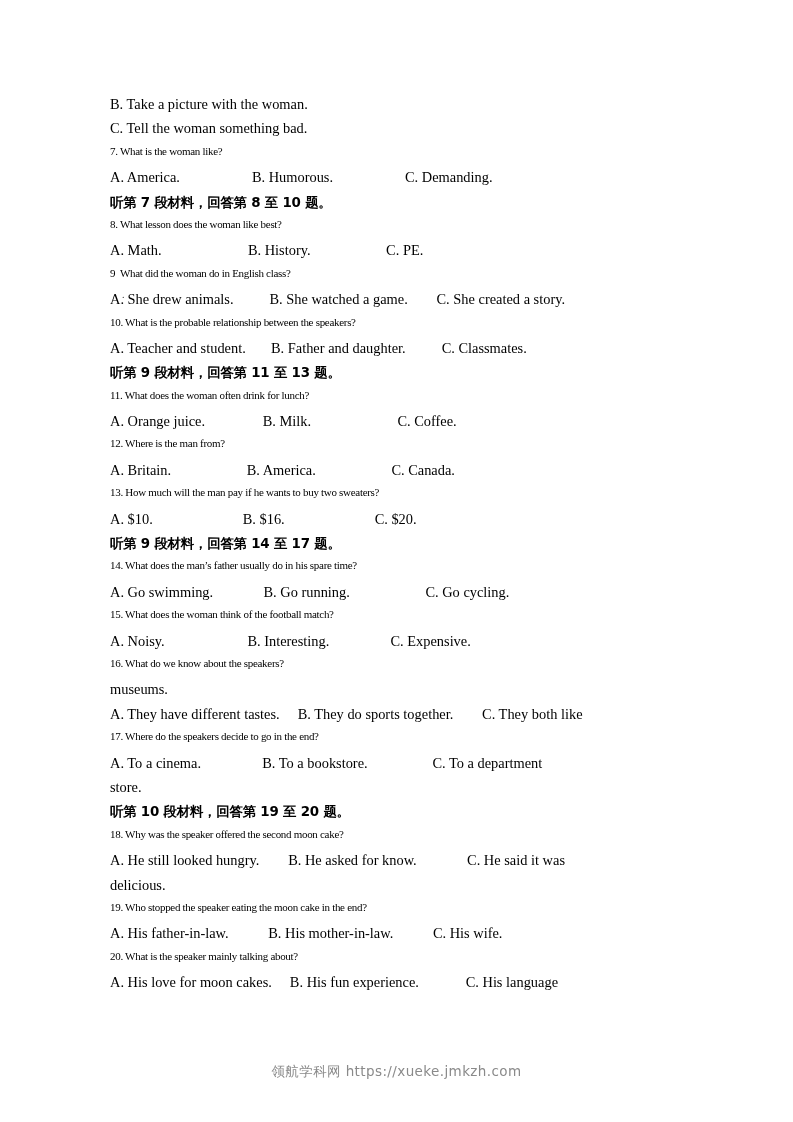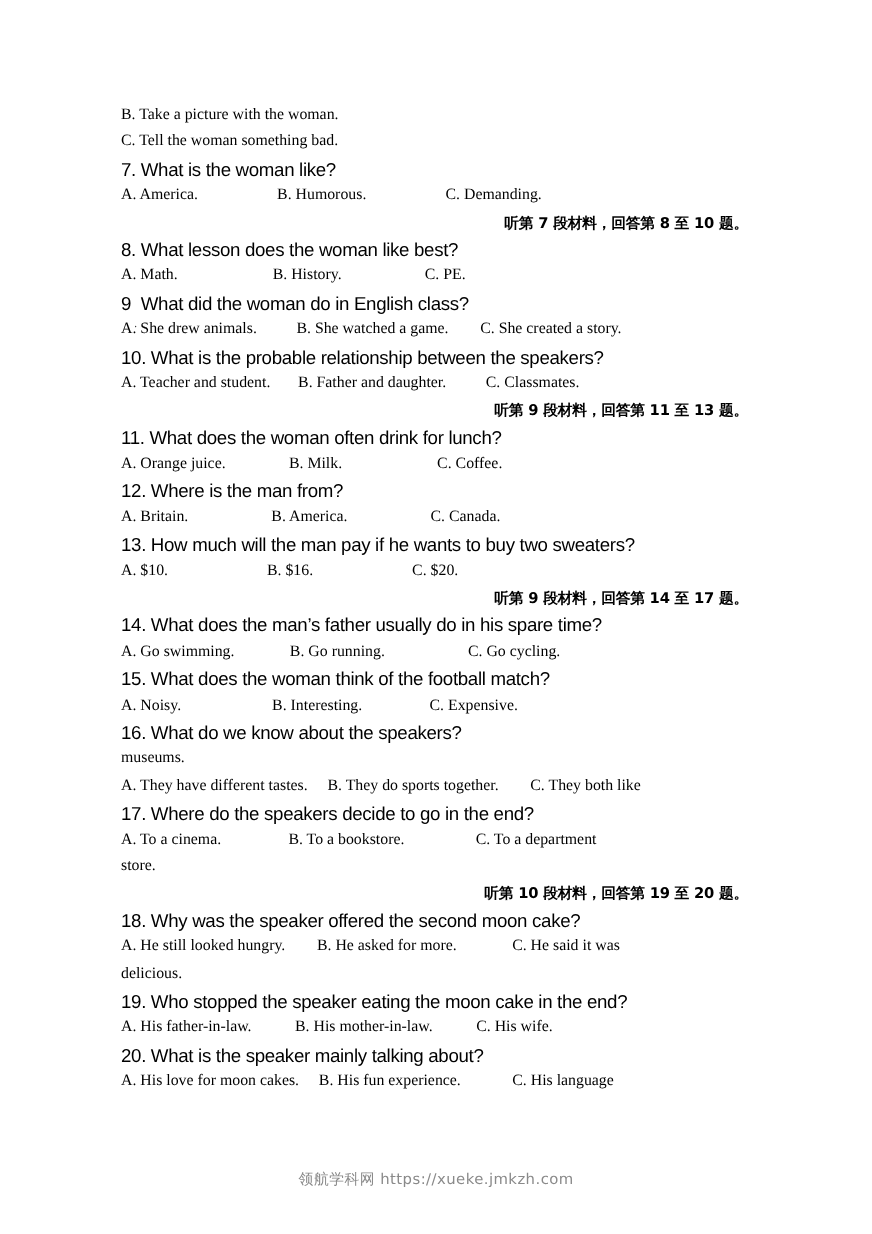--- a/index.html
+++ b/index.html
@@ -29,32 +29,31 @@
     width: 570px;
   }
   
   .serif {
     font-family: "Liberation Serif", serif;
     font-size: 14.4px;
     white-space: pre;
     letter-spacing: 0px;
   }
   .mono {
-    font-family: Liberation Sans, sans-serif;
-    font-size: 17px;
+    font-family: Liberation Serif, serif;
+    font-size: 11px;
     white-space: pre;
     letter-spacing: -0.3px;
   }
   .bold-head {
     font-family: "DejaVu Sans", sans-serif;
     font-weight: bold;
     font-size: 13.4px;
     white-space: pre;
     letter-spacing: -0.2px;
-    text-align: right;
   }
   .row {
     height: 24.4px;
     display: block;
   }
   .footer {
     position: absolute;
     left: 0;
     top: 1063px;
     width: 793px;
@@ -106,21 +105,21 @@
     <div class="row mono">15. What does the woman think of the football match?</div>
     <div class="row serif">A. Noisy.                       B. Interesting.                 C. Expensive.</div>
     <div class="row mono">16. What do we know about the speakers?</div>
     <div class="row serif">museums.</div>
     <div class="row serif">A. They have different tastes.     B. They do sports together.        C. They both like</div>
     <div class="row mono">17. Where do the speakers decide to go in the end?</div>
     <div class="row serif">A. To a cinema.                 B. To a bookstore.                  C. To a department</div>
     <div class="row serif">store.</div>
     <div class="row bold-head">听第 10 段材料，回答第 19 至 20 题。</div>
     <div class="row mono">18. Why was the speaker offered the second moon cake?</div>
-    <div class="row serif">A. He still looked hungry.        B. He asked for more.              C. He said it was</div>
+    <div class="row serif">A. He still looked hungry.        B. He asked for know.              C. He said it was</div>
     <div class="row serif">delicious.</div>
     <div class="row mono">19. Who stopped the speaker eating the moon cake in the end?</div>
     <div class="row serif">A. His father-in-law.           B. His mother-in-law.           C. His wife.</div>
     <div class="row mono">20. What is the speaker mainly talking about?</div>
     <div class="row serif">A. His love for moon cakes.     B. His fun experience.             C. His language</div>
   </div>
 
   <div class="dot-mark">.</div>
 
   <div class="footer">

